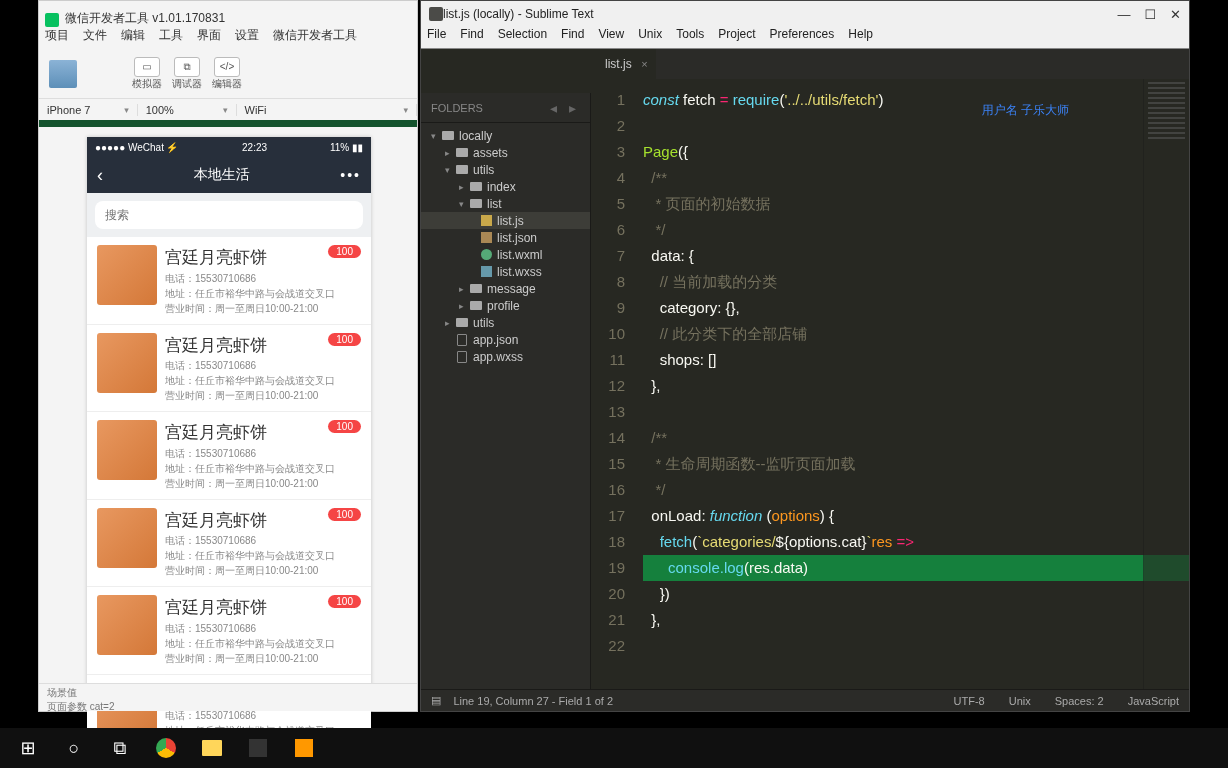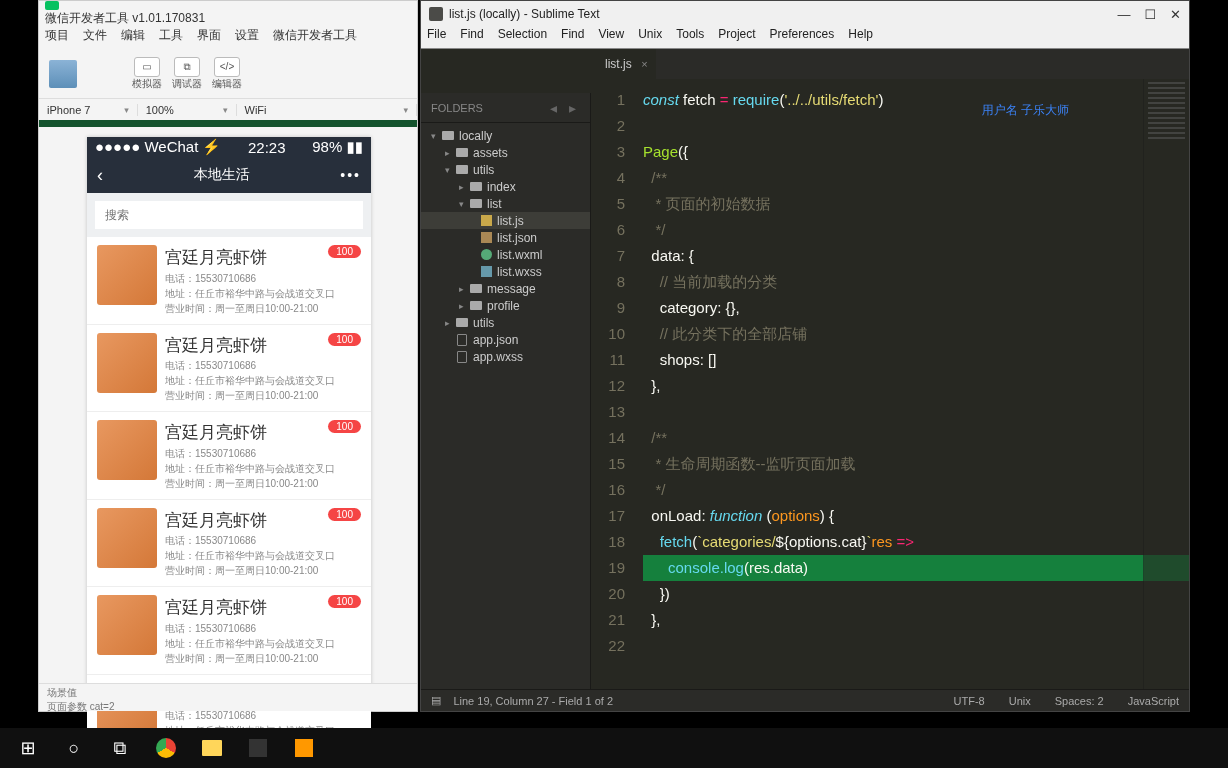--- a/index.html
+++ b/index.html
@@ -1,41 +1,41 @@
 <!DOCTYPE html>
 <html><head>
 <meta charset="utf-8">
 <style>
 * { margin:0; padding:0; box-sizing:border-box; font-family:"Microsoft YaHei",Arial,sans-serif; }
 body { width:1228px; height:768px; background:#000; overflow:hidden; position:relative; }
 
 
 .wx { position:absolute; left:38px; top:0; width:380px; height:712px; background:#f4f4f4; border:1px solid #ccc; }
-.wx-title { height:26px; display:flex; align-items:flex-start; padding:0 6px; font-size:12px; color:#333; background:#f4f4f4;flex-direction:column; }
+.wx-title { height:26px; display:flex; align-items:flex-end; padding:0 6px; font-size:12px; color:#333; background:#f4f4f4; }
 .wx-title .app-icon { width:14px; height:14px; background:#07c160; border-radius:2px; margin-right:6px; }
 .wx-menu { height:22px; display:flex; padding:0 6px; gap:14px; font-size:12px; color:#333; }
 .wx-menu span { cursor:default; }
 .wx-toolbar { height:50px; display:flex; align-items:center; padding:0 10px; gap:10px; border-bottom:1px solid #ddd; }
 .avatar { width:28px; height:28px; background:linear-gradient(#8bb3d6,#5d8fb8); border-radius:2px; }
 .tb-group { display:flex; gap:0; margin-left:40px; }
 .tb-btn { width:40px; display:flex; flex-direction:column; align-items:center; font-size:10px; color:#555; }
 .tb-btn .tb-ico { width:26px; height:20px; border:1px solid #bbb; border-radius:3px; display:flex; align-items:center; justify-content:center; font-size:10px; background:#fff; }
 .dev-row { height:28px; display:flex; align-items:center; border-bottom:7px solid #14532d; }
 .dev-sel { flex:1; border-right:1px solid #ddd; font-size:11px; padding:0 8px; display:flex; justify-content:space-between; align-items:center; color:#333; }
 .dev-sel .chev { color:#888; font-size:9px; }
 
 
 .phone-wrap { padding:10px 48px; }
 .phone { width:284px; background:#fff; box-shadow:0 0 4px rgba(0,0,0,.2); }
-.ph-status { height:20px; background:#272f3b; color:#fff; font-size:15px; display:flex; align-items:center; justify-content:space-between; padding:0 8px; }
+.ph-status { height:20px; background:#272f3b; color:#fff; font-size:10px; display:flex; align-items:center; justify-content:space-between; padding:0 8px; }
 .ph-nav { height:36px; background:#272f3b; color:#fff; display:flex; align-items:center; justify-content:space-between; padding:0 10px; font-size:14px; }
 .ph-nav .back { font-size:18px; }
 .ph-nav .more { letter-spacing:2px; font-size:14px; }
 .ph-search { padding:8px; background:#eef0f2; }
-.ph-search input { width:100%; height:28px; border:none; border-radius:0; padding:0 28px 0 10px; font-size:12px; background:#fff; }
+.ph-search input { width:100%; height:28px; border:none; border-radius:8px; padding:0 28px 0 10px; font-size:12px; background:#fff; }
 .ph-list { max-height:520px; overflow:hidden; }
 .shop { display:flex; padding:8px 10px; border-bottom:1px solid #eee; position:relative; }
 .shop-img { width:60px; height:60px; background:linear-gradient(135deg,#e89860,#d47838); border-radius:3px; flex-shrink:0; }
 .shop-info { flex:1; padding-left:8px; font-size:10px; color:#888; line-height:1.5; }
 .shop-info .name { font-size:17px; color:#333; font-weight:500; }
 .badge { position:absolute; right:10px; top:8px; background:#f54545; color:#fff; font-size:10px; padding:1px 8px; border-radius:8px; }
 .wx-footer { position:absolute; bottom:0; left:0; right:0; height:28px; font-size:10px; color:#777; padding:2px 8px; border-top:1px solid #ddd; background:#f4f4f4; }
 
 
 .st { position:absolute; left:420px; top:0; right:38px; height:712px; background:#272822; color:#ccc; border:1px solid #444; }
@@ -125,21 +125,21 @@
         <span>WiFi</span>
         <span class="chev">▾</span>
       </div>
   </div>
 
   <div class="phone-wrap">
     <div class="phone">
       <div class="ph-status">
         <span>●●●●● WeChat ⚡</span>
         <span>22:23</span>
-        <span>98% ▮▮</span>
+        <span>11% ▮▮</span>
       </div>
       <div class="ph-nav">
         <span class="back">‹</span>
         <span>本地生活</span>
         <span class="more">•••</span>
       </div>
       <div class="ph-search">
         <input placeholder="搜索" style="">
       </div>
       <div class="ph-list" id="shop-list">
@@ -207,21 +207,21 @@
     </div>
   </div>
   <div class="wx-footer">
     <div>场景值</div>
     <div>页面参数  cat=2</div>
   </div>
 </div>
 
 <div class="st">
   <div class="st-title">
-    <span style="display:flex;align-items:center;gap:6px">
+    <span style="display:flex;align-items:center;">
         <span style="width:14px;height:14px;background:#4b4b48;border-radius:2px"></span>
         <span>list.js (locally) - Sublime Text</span>
       </span>
     <span class="win-ctrl">
       <span>—</span>
       <span>☐</span>
       <span>✕</span>
     </span>
   </div>
   <div class="st-menu">

